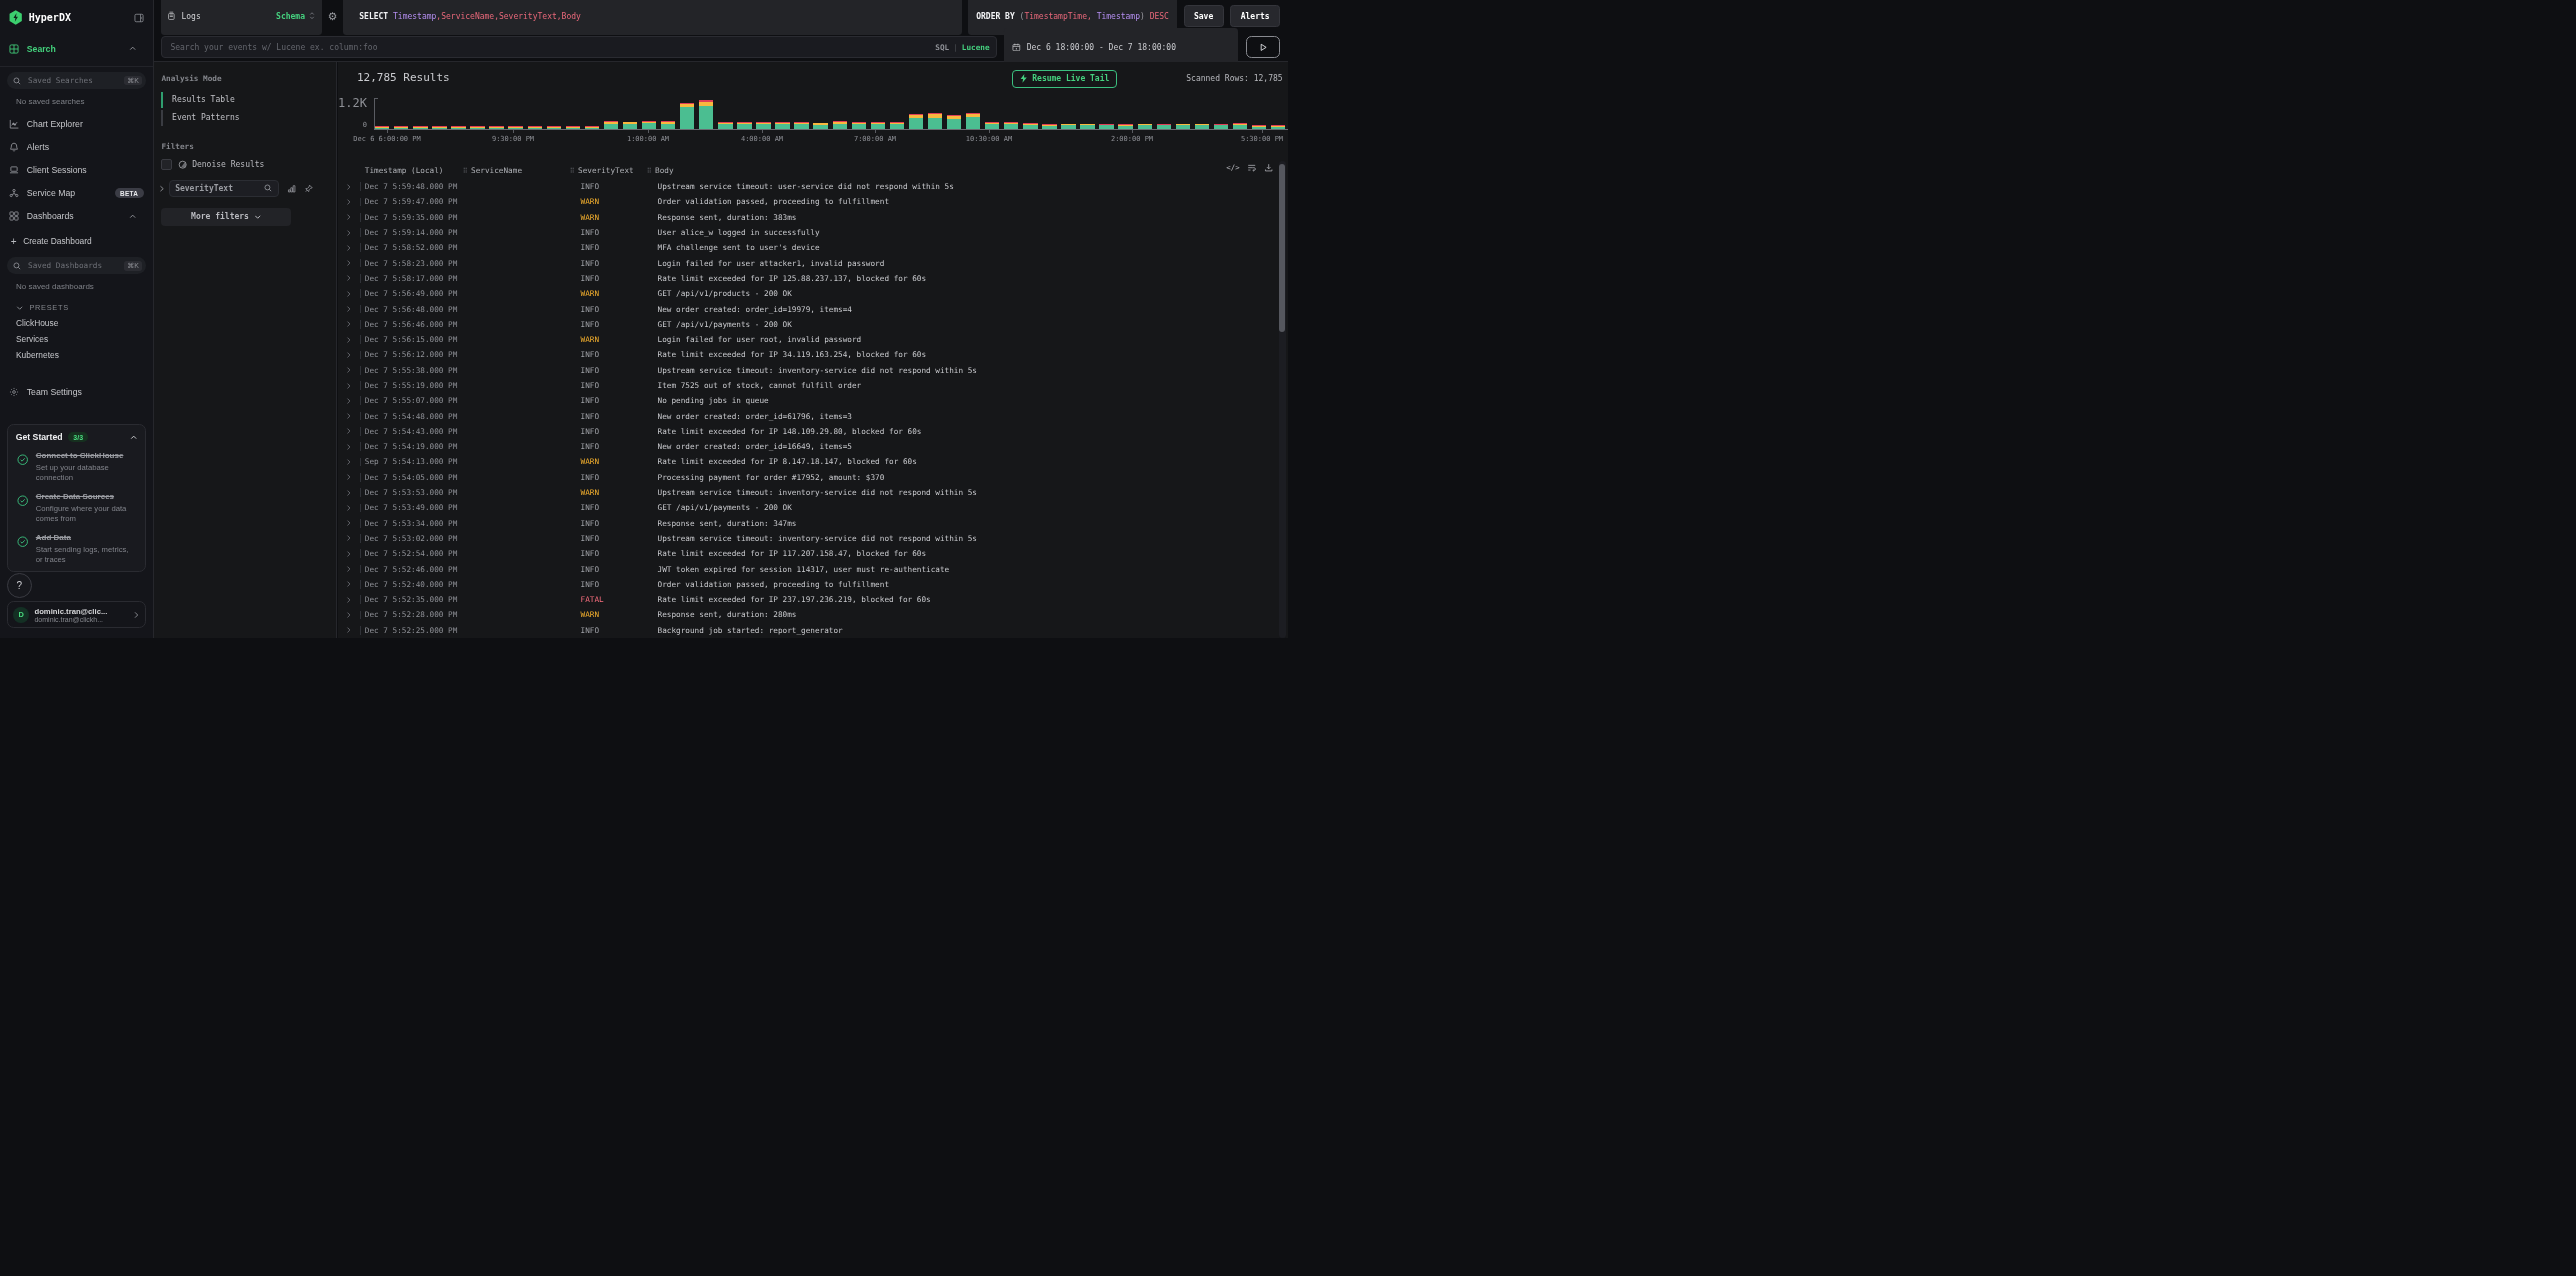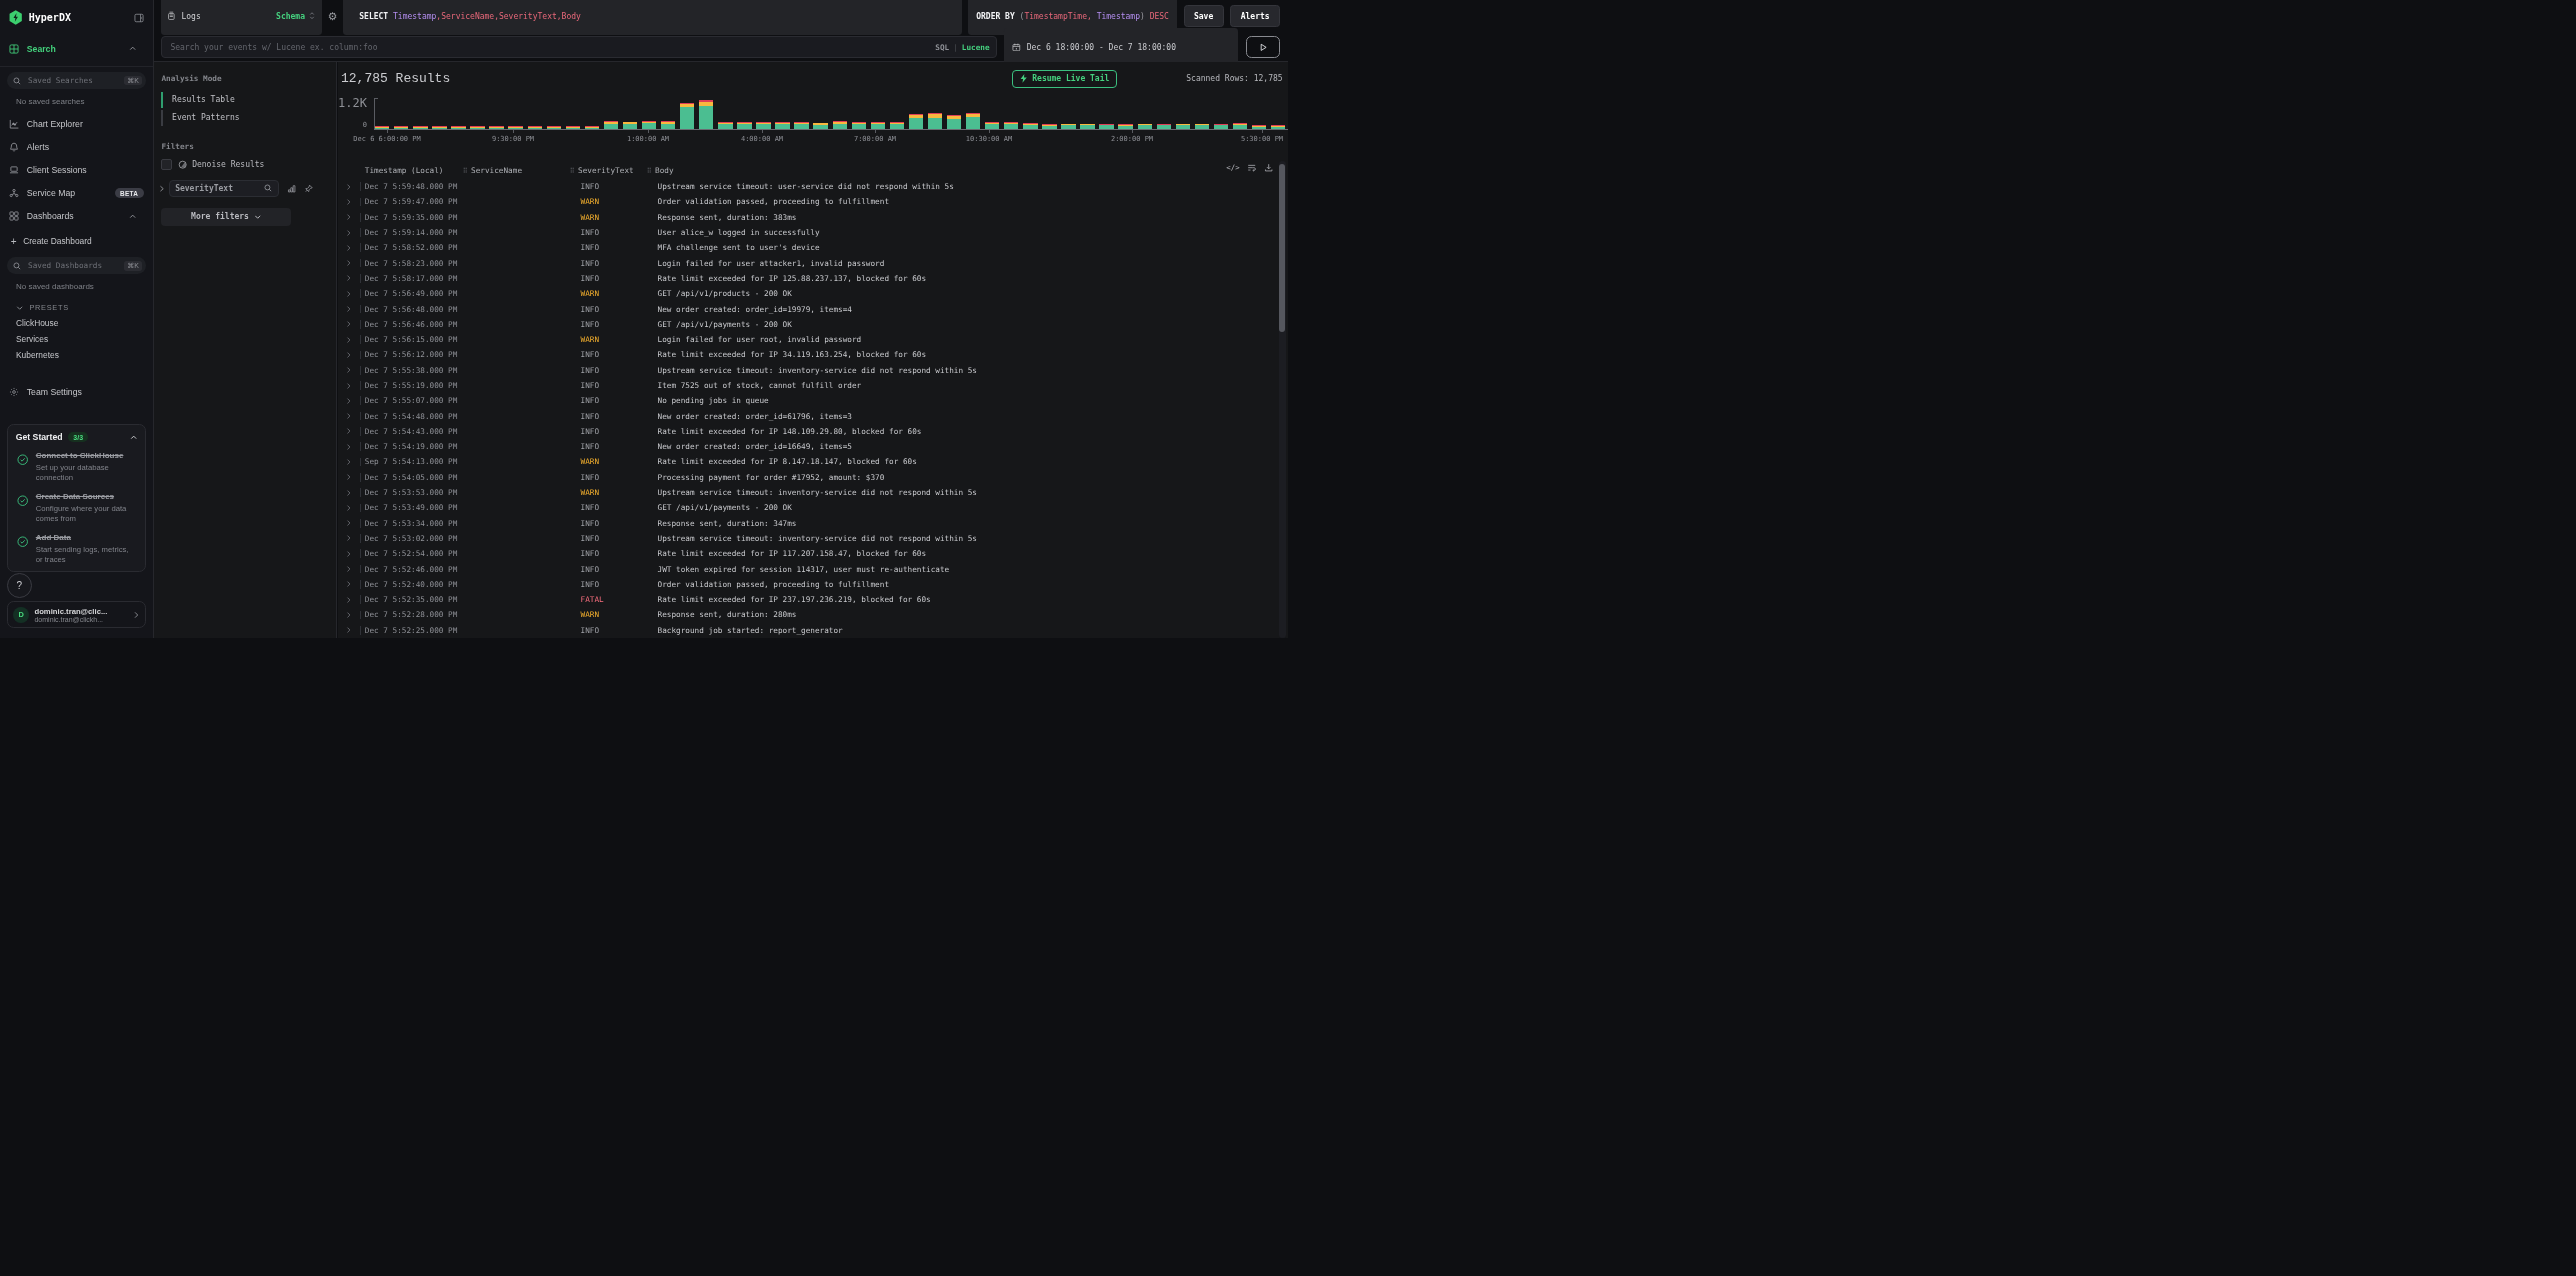--- a/index.html
+++ b/index.html
@@ -103,21 +103,21 @@
     display:flex;align-items:center;padding:0 5.4px;box-sizing:border-box;cursor:text;}
   .filter-box .fname{flex:1;font-family:"DejaVu Sans Mono",monospace;font-weight:bold;font-size:8px;color:#9b9da3;}
   .ficon{color:#9b9da3;margin-left:8px;display:flex;cursor:pointer;}
   .more-filters{margin:10.7px 0 0 7.4px;width:130px;height:18px;background:#222327;border-radius:4px;border:0;
     color:#b9babf;font-family:"DejaVu Sans Mono",monospace;font-weight:bold;font-size:8px;
     display:flex;align-items:center;justify-content:center;cursor:pointer;}
   .more-filters svg{margin-left:5.4px;}
 
   
   #results{position:absolute;left:338px;top:62px;right:0;bottom:0;background:#161719;overflow:hidden;}
-  .res-head{position:absolute;left:3px;top:9.4px;font-size:13px;color:#cbccd0;font-family:Liberation Mono, monospace;}
+  .res-head{position:absolute;left:19px;top:9.4px;font-size:11px;color:#cbccd0;}
   .live-tail{position:absolute;right:171px;top:8px;height:17.5px;border:0.7px solid #3bbf7f;border-radius:4px;background:transparent;
     color:#45d17f;font-family:"DejaVu Sans Mono",monospace;font-weight:bold;font-size:8px;
     display:flex;align-items:center;padding:0 6.7px;cursor:pointer;}
   .live-tail svg{margin-right:4.7px;}
   .scanned{position:absolute;right:5.4px;top:12px;font-size:8px;color:#b7b8bd;}
 
   
   #chart{position:absolute;left:0;top:27px;right:0;height:57px;}
   .y-top{position:absolute;right:921px;top:6.7px;font-size:12px;color:#8e9096;}
   .y-zero{position:absolute;right:921px;top:32px;font-size:7px;color:#8e9096;}

